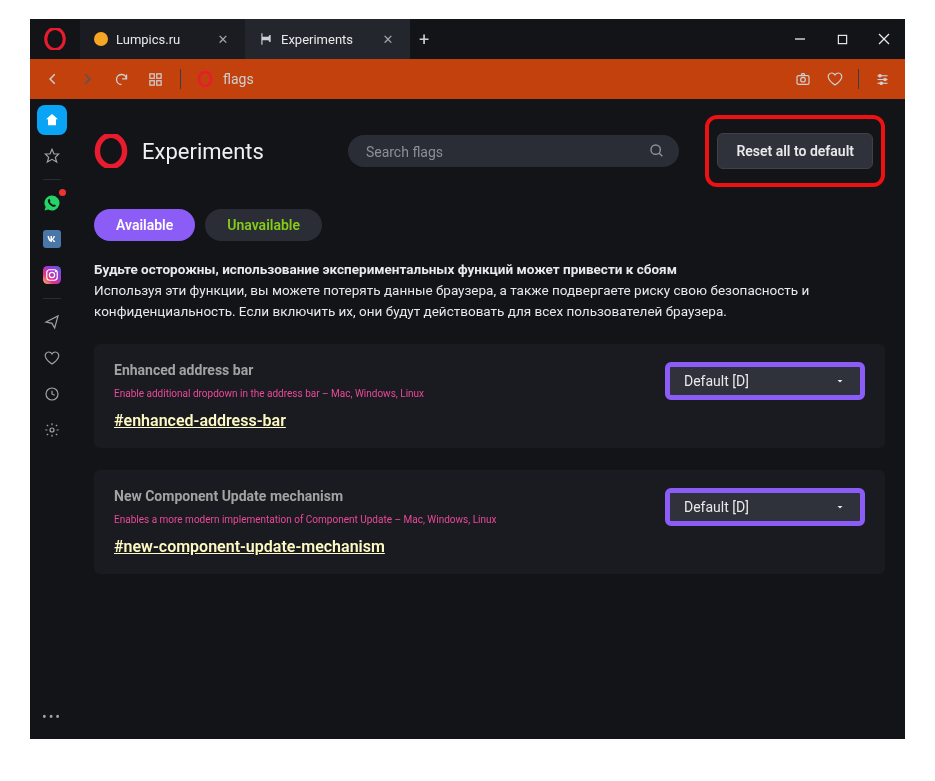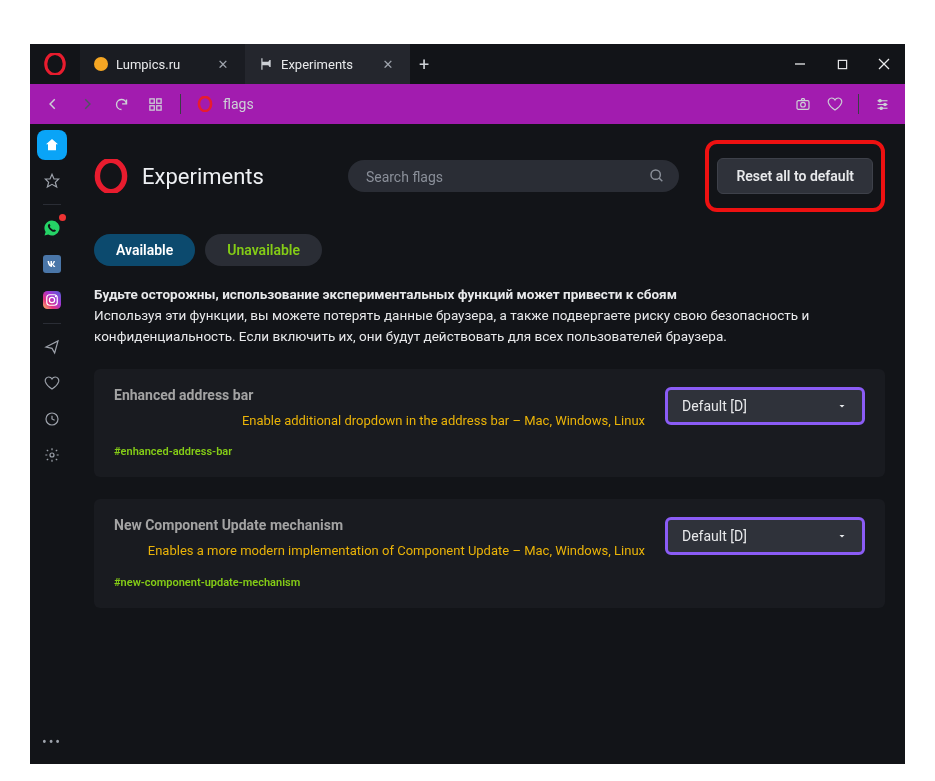--- a/index.html
+++ b/index.html
@@ -1,29 +1,29 @@
 <!DOCTYPE html>
 <html><head>
 <meta charset="utf-8">
 <style>
 * { margin: 0; padding: 0; box-sizing: border-box; font-family: -apple-system, BlinkMacSystemFont, "Segoe UI", Roboto, sans-serif; }
 body { background: #fff; width: 935px; height: 781px; overflow: hidden; }
-.window { position: absolute; top: 44px; left: 30px; width: 875px; height: 720px; background: #121418; color: #cdd1d6; display: flex; flex-direction: column; }
+.window { position: absolute; top: 19px; left: 30px; width: 875px; height: 720px; background: #121418; color: #cdd1d6; display: flex; flex-direction: column; }
 .titlebar { height: 40px; display: flex; align-items: center; background: #121418; position: relative; }
 .opera-logo-small { width: 22px; height: 22px; margin: 0 14px; }
 .tabs { display: flex; height: 40px; align-items: stretch; }
 .tab { display: flex; align-items: center; padding: 0 14px; gap: 8px; font-size: 13px; color: #e8e9eb; min-width: 165px; position: relative; cursor: pointer; }
 .tab.inactive { background: #1a1c22; }
 .tab.active { background: #24262d; }
 .tab-icon { width: 14px; height: 14px; border-radius: 50%; display: inline-block; }
 .tab-close { margin-left: auto; color: #9ea3ac; width: 16px; text-align: center; }
 .newtab { width: 28px; display: flex; align-items: center; justify-content: center; color: #cdd1d6; font-size: 18px; cursor: pointer; }
 .win-controls { margin-left: auto; display: flex; }
 .win-btn { width: 42px; height: 40px; display: flex; align-items: center; justify-content: center; color: #e8e9eb; cursor: pointer; }
-.toolbar { height: 40px; background: #a21caf; display: flex; align-items: center; padding: 0 8px; gap: 4px; }
+.toolbar { height: 40px; background: #c2410c; display: flex; align-items: center; padding: 0 8px; gap: 4px; }
 .tool-btn { width: 30px; height: 30px; display: flex; align-items: center; justify-content: center; color: #cdd1d6; cursor: pointer; }
 .tool-btn.disabled { color: #505560; }
 .tool-sep { width: 1px; height: 20px; background: #3a3d45; margin: 0 6px; }
 .url-area { display: flex; align-items: center; gap: 10px; flex: 1; padding-left: 6px; }
 .url-icon { width: 16px; height: 16px; }
 .url-text { font-size: 14px; color: #cdd1d6; cursor: text; }
 .tool-right { display: flex; align-items: center; gap: 2px; margin-left: auto; }
 .body-row { flex: 1; display: flex; overflow: hidden; }
 .sidebar { width: 44px; background: #121418; display: flex; flex-direction: column; align-items: center; padding: 6px 0; gap: 6px; }
 .side-item { width: 30px; height: 30px; display: flex; align-items: center; justify-content: center; color: #9ea3ac; cursor: pointer; border-radius: 6px; position: relative; }
@@ -36,30 +36,30 @@
 .opera-big { width: 34px; height: 34px; }
 .page-title { font-size: 22px; font-weight: 400; color: #eef0f3; flex-shrink: 0; }
 .search-wrap { flex: 1; position: relative; margin-left: 70px; }
 .search-input { width: 100%; background: #2a2d35; border: none; border-radius: 20px; padding: 9px 40px 7px 18px; font-size: 14px; color: #cdd1d6; outline: none; }
 .search-input::placeholder { color: #8a8f99; }
 .search-icon { position: absolute; right: 14px; top: 50%; transform: translateY(-50%); color: #8a8f99; }
 .reset-wrap { border: 4px solid #e11; border-radius: 12px; padding: 14px 8px; margin-left: 12px; }
 .reset-btn { background: #2f323a; border: 1px solid #3e414a; color: #e8e9eb; font-size: 14px; font-weight: 600; padding: 9px 18px; border-radius: 6px; cursor: pointer; }
 .tab-pills { display: flex; gap: 10px; padding: 4px 0 12px 0; }
 .pill { padding: 8px 22px; border-radius: 20px; font-size: 14px; font-weight: 600; cursor: pointer; }
-.pill.active { background: #0c4a6e; color: #fff; }
+.pill.active { background: #8b5cf6; color: #fff; }
 .pill.inactive { background: #2a2d35; color: #84cc16; }
 .warning { font-size: 13.5px; color: #e8e9eb; line-height: 1.55; padding: 6px 0 22px 0; }
 .warning strong { font-weight: 700; }
 .flag-card { background: #191b20; border-radius: 6px; padding: 18px 20px; margin-bottom: 22px; display: flex; gap: 20px; }
 .flag-left { flex: 1; }
 .flag-title { font-size: 14px; font-weight: 700; color: #a3a3a3; margin-bottom: 8px; }
-.flag-desc { font-size: 13px; color: #eab308; line-height: 1.5; margin-bottom: 10px; text-align: right; }
-.flag-link { font-size: 11px; color: #84cc16; font-weight: 600; cursor: pointer; }
-.flag-select { background: #2f323a; border: 3px solid #8b5cf6; color: #e8e9eb; padding: 9px 14px; border-radius: 6px; width: 200px; height: 38px; display: flex; align-items: center; justify-content: space-between; cursor: pointer; font-size: 14px; align-self: flex-start; }
+.flag-desc { font-size: 10px; color: #ec4899; line-height: 1.5; margin-bottom: 10px; }
+.flag-link { font-size: 16px; color: #fef9c3; text-decoration: underline; font-weight: 600; cursor: pointer; }
+.flag-select { background: #2f323a; border: 5px solid #8b5cf6; color: #e8e9eb; padding: 9px 14px; border-radius: 6px; width: 200px; height: 38px; display: flex; align-items: center; justify-content: space-between; cursor: pointer; font-size: 14px; align-self: flex-start; }
 .badge { position: absolute; top: 1px; right: 1px; width: 7px; height: 7px; background: #e33; border-radius: 50%; }
 svg { display: block; }
 </style>
 </head>
 <body>
 
 <div class="window">
 
   <div class="titlebar">
     <svg class="opera-logo-small" viewBox="0 0 100 100">

